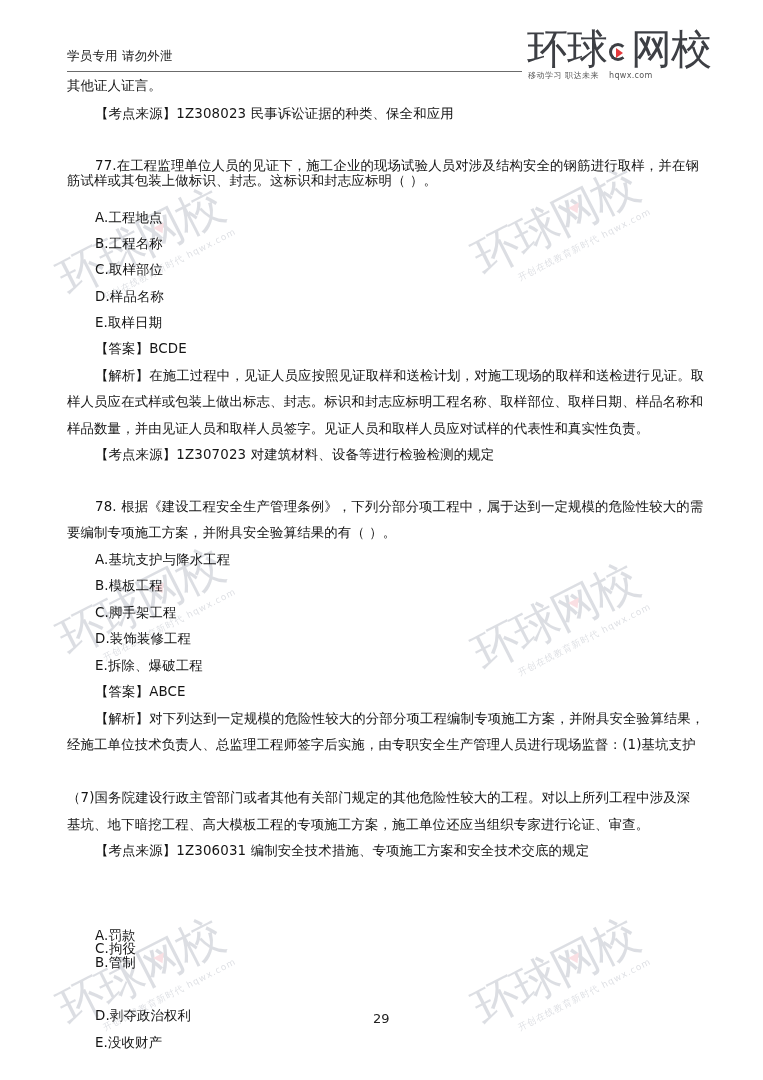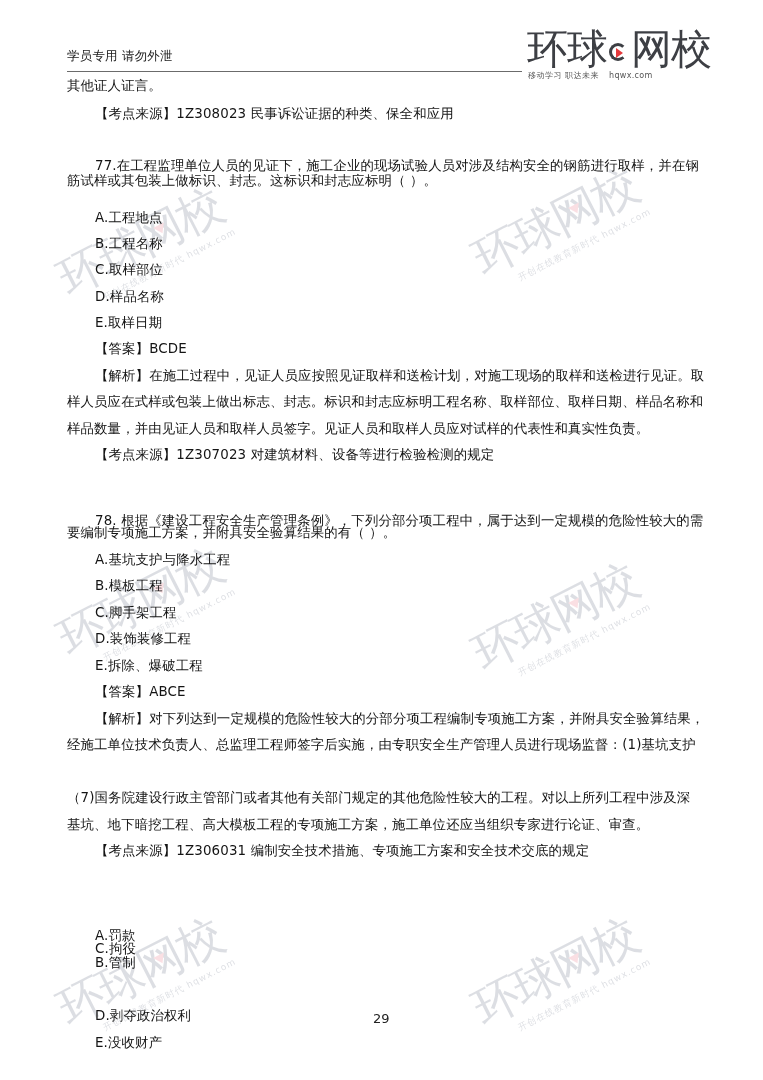--- a/index.html
+++ b/index.html
@@ -136,21 +136,21 @@
   <div class="ln x1" style="top:235px;">B.工程名称</div>
   <div class="ln x1" style="top:261px;">C.取样部位</div>
   <div class="ln x1" style="top:288px;">D.样品名称</div>
   <div class="ln x1" style="top:314px;">E.取样日期</div>
   <div class="ln x1" style="top:340px;">【答案】BCDE</div>
   <div class="ln x1" style="top:367px;">【解析】在施工过程中，见证人员应按照见证取样和送检计划，对施工现场的取样和送检进行见证。取</div>
   <div class="ln x0" style="top:420px;">样品数量，并由见证人员和取样人员签字。见证人员和取样人员应对试样的代表性和真实性负责。</div>
   <div class="ln x0" style="top:393px;">样人员应在式样或包装上做出标志、封志。标识和封志应标明工程名称、取样部位、取样日期、样品名称和</div>
   <div class="ln x1" style="top:446px;">【考点来源】1Z307023 对建筑材料、设备等进行检验检测的规定</div>
 
-  <div class="ln x1" style="top:512px;">78. 根据《建设工程安全生产管理条例》，下列分部分项工程中，属于达到一定规模的危险性较大的需</div>
+  <div class="ln x1" style="top:498px;">78. 根据《建设工程安全生产管理条例》，下列分部分项工程中，属于达到一定规模的危险性较大的需</div>
   <div class="ln x0" style="top:524px;">要编制专项施工方案，并附具安全验算结果的有（    ）。</div>
   <div class="ln x1" style="top:551px;">A.基坑支护与降水工程</div>
   <div class="ln x1" style="top:577px;">B.模板工程</div>
   <div class="ln x1" style="top:604px;">C.脚手架工程</div>
   <div class="ln x1" style="top:630px;">D.装饰装修工程</div>
   <div class="ln x1" style="top:657px;">E.拆除、爆破工程</div>
   <div class="ln x1" style="top:683px;">【答案】ABCE</div>
   <div class="ln x1" style="top:710px;">【解析】对下列达到一定规模的危险性较大的分部分项工程编制专项施工方案，并附具安全验算结果，</div>
   <div class="ln x0" style="top:736px;">经施工单位技术负责人、总监理工程师签字后实施，由专职安全生产管理人员进行现场监督：(1)基坑支护</div>
   <div class="ln x0" style="top:789px;">（7)国务院建设行政主管部门或者其他有关部门规定的其他危险性较大的工程。对以上所列工程中涉及深</div>

